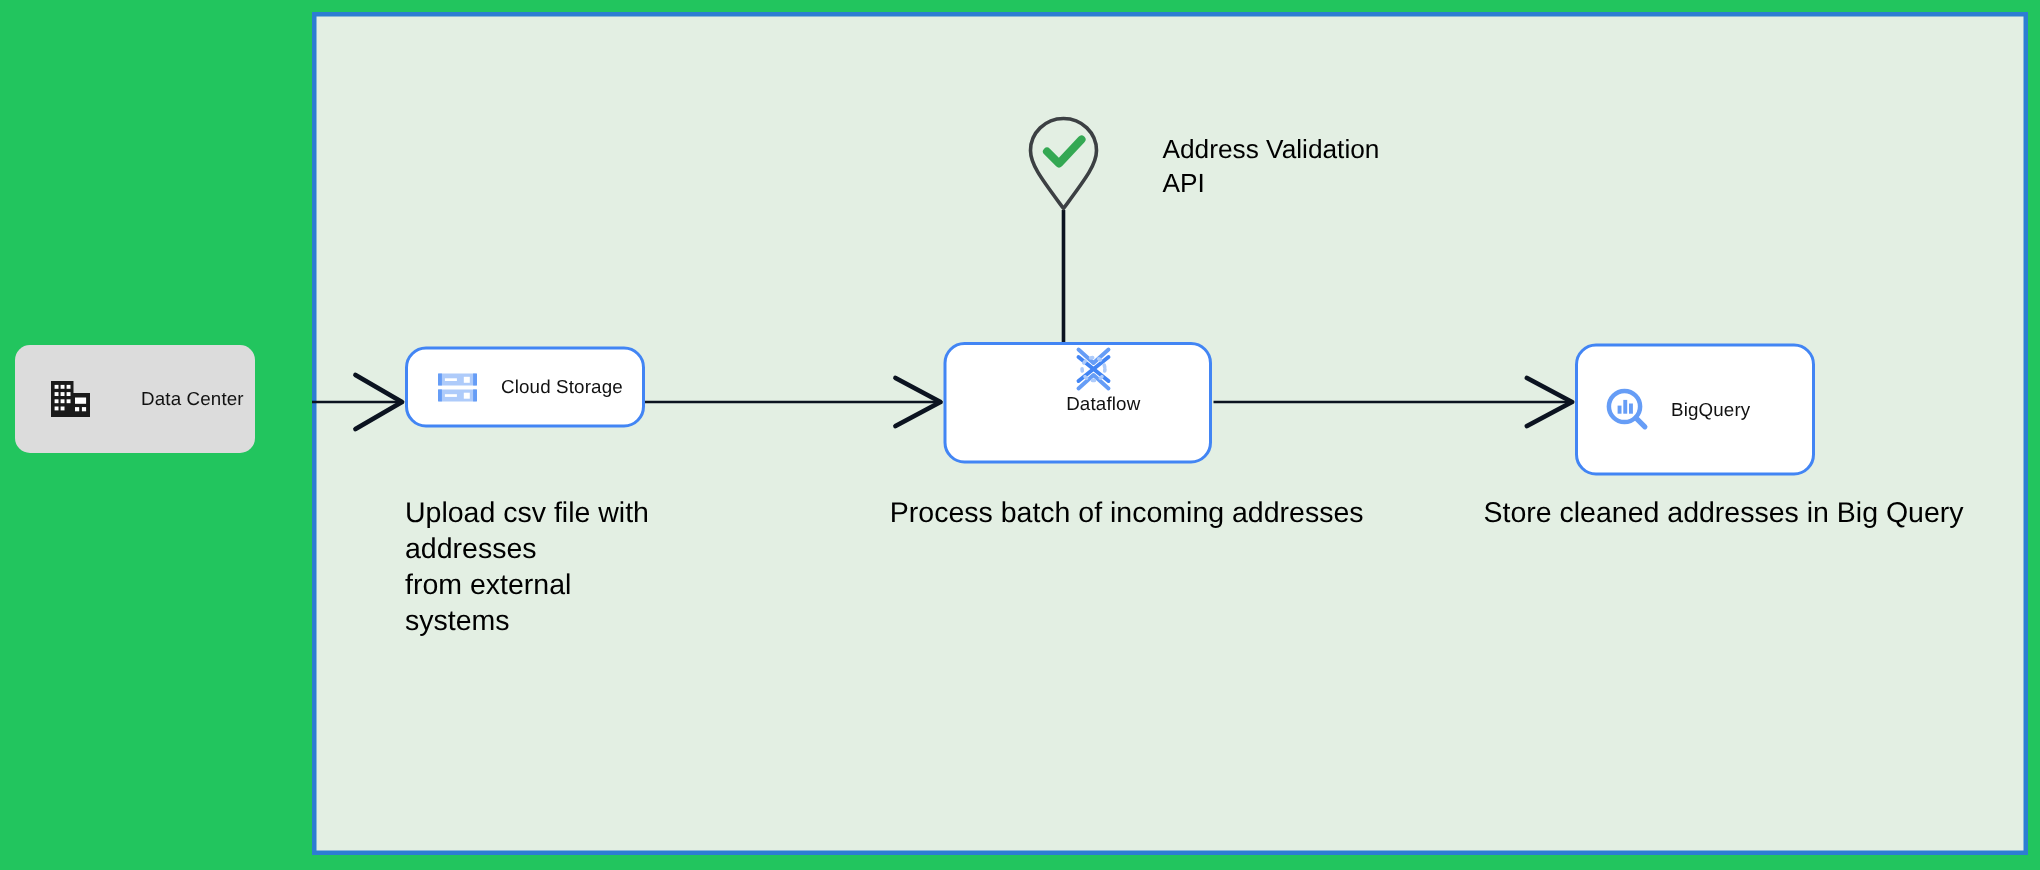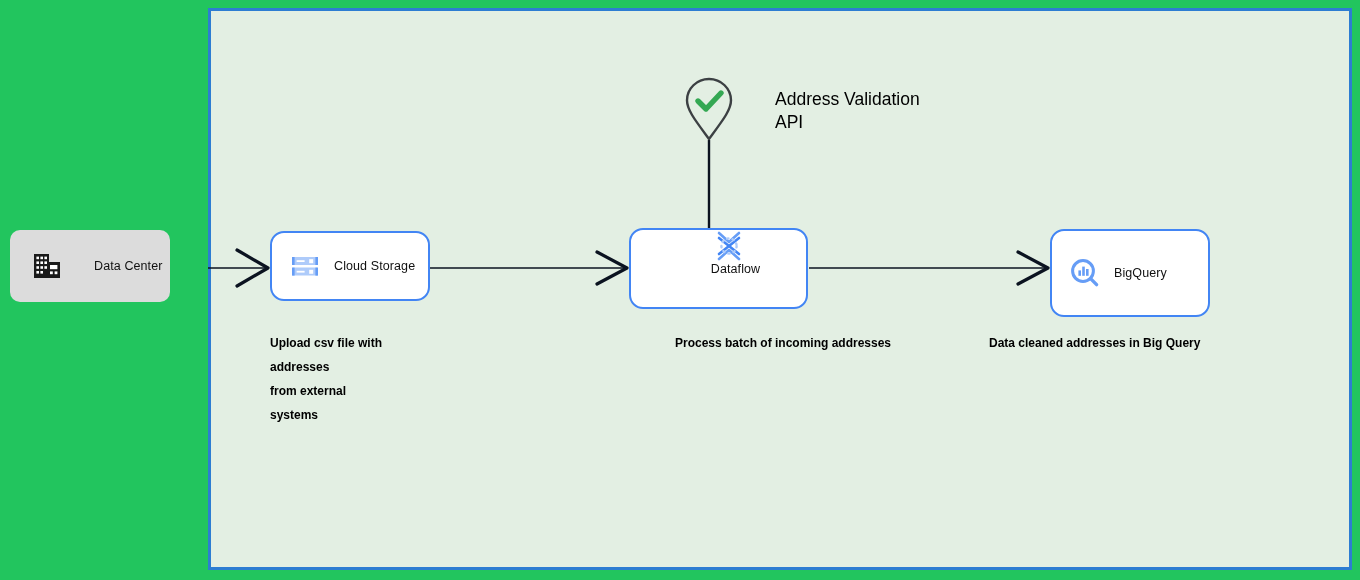--- a/index.html
+++ b/index.html
@@ -76,21 +76,21 @@
   
   .node-gcp {
     background: #ffffff;
     border: 2px solid #4285f4;
     border-radius: 14px;
   }
   .node-cloudstorage {
     left: 270px;
     top: 231px;
     width: 160px;
-    height: 70px;
+    height: 54px;
     padding-left: 18px;
   }
   .node-dataflow {
     left: 629px;
     top: 228px;
     width: 179px;
     height: 81px;
     padding-left: 20px;
     flex-direction: column;
   }
@@ -119,28 +119,27 @@
     margin-top: 12px;
     font-size: 17.5px;
     line-height: 23px;
     color: #000000;
     white-space: pre-line;
   }
 
   
   .caption {
     position: absolute;
-    font-size: 12px;
+    font-size: 19px;
     line-height: 24px;
     color: #000000;
     white-space: pre-line;
-    font-weight: bold;
   }
   .caption-storage { left: 270px; top: 331px; width: 230px; text-align: left; }
-  .caption-dataflow { left: 569px; top: 331px; width: 340px; text-align: center; margin-left: 44px; }
+  .caption-dataflow { left: 569px; top: 331px; width: 340px; text-align: right; }
   .caption-bigquery { left: 989px; top: 331px; width: 350px; text-align: left; }
 
   
   svg.wires {
     position: absolute;
     left: 0; top: 0;
     width: 1360px; height: 580px;
     overflow: visible;
     pointer-events: none;
   }
@@ -260,15 +259,15 @@
       </svg>
     </span>
     <span class="node-label">BigQuery</span>
   </div>
 
   <div class="caption caption-storage">Upload csv file with
 addresses
 from external
 systems</div>
   <div class="caption caption-dataflow">Process batch of incoming addresses</div>
-  <div class="caption caption-bigquery">Data cleaned addresses in Big Query</div>
+  <div class="caption caption-bigquery">Store cleaned addresses in Big Query</div>
 
 </div>
 
 </body></html>

